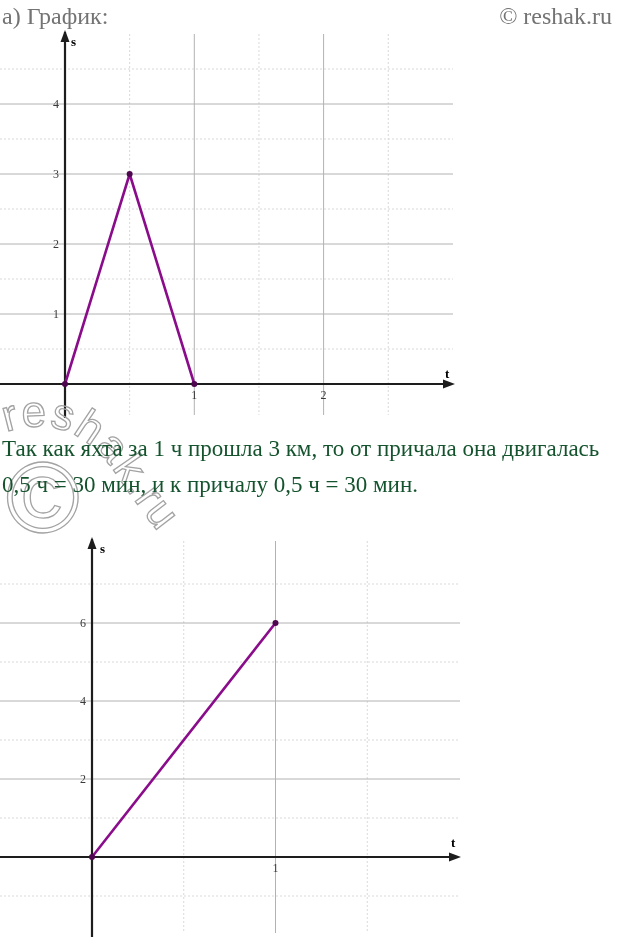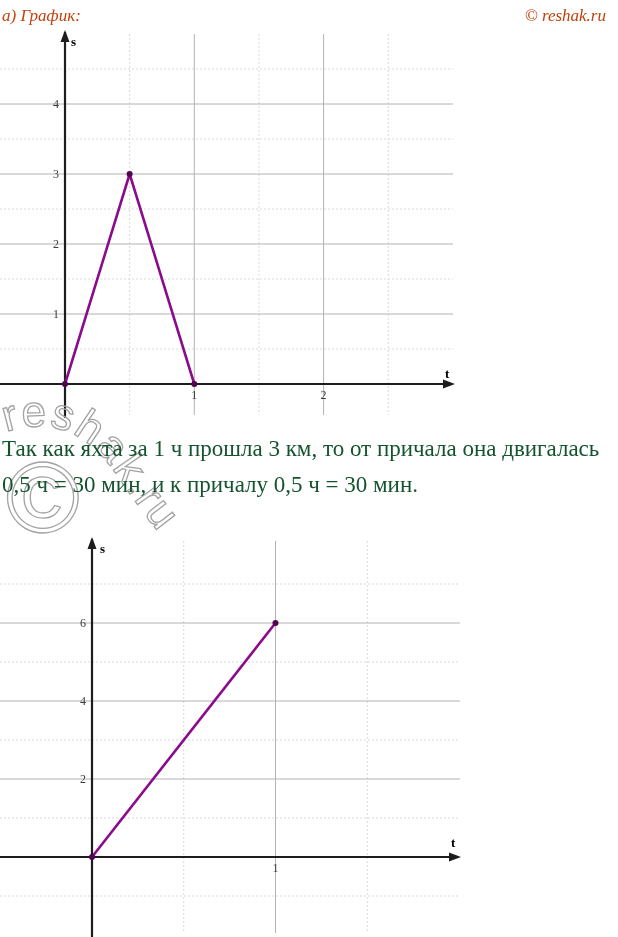--- a/index.html
+++ b/index.html
@@ -6,28 +6,27 @@
   #page{
     position:relative;
     width:618px;height:937px;
     background:#ffffff;
     overflow:hidden;
     font-family:"Liberation Serif", serif;
     color:#000;
   }
   .hdr{
     position:absolute;
-    font-size:17px;
+    font-size:24px;
     line-height:30px;
-    color:#c2410c;
+    color:#737373;
     white-space:nowrap;
-    font-style:italic;
   }
   #header-a{left:2px;top:1px;}
-  #copyright{right:12px;top:1px;}
+  #copyright{right:6px;top:1px;}
   #header-b{left:2px;top:503px;}
   #solution-text{
     position:absolute;
     left:2px;top:431px;width:616px;
     font-size:23px;line-height:36px;
     color:#14532d;
     z-index:3;
   }
   .chart-svg{position:absolute;left:0;display:block;}
   #graph-a{top:30px;}

